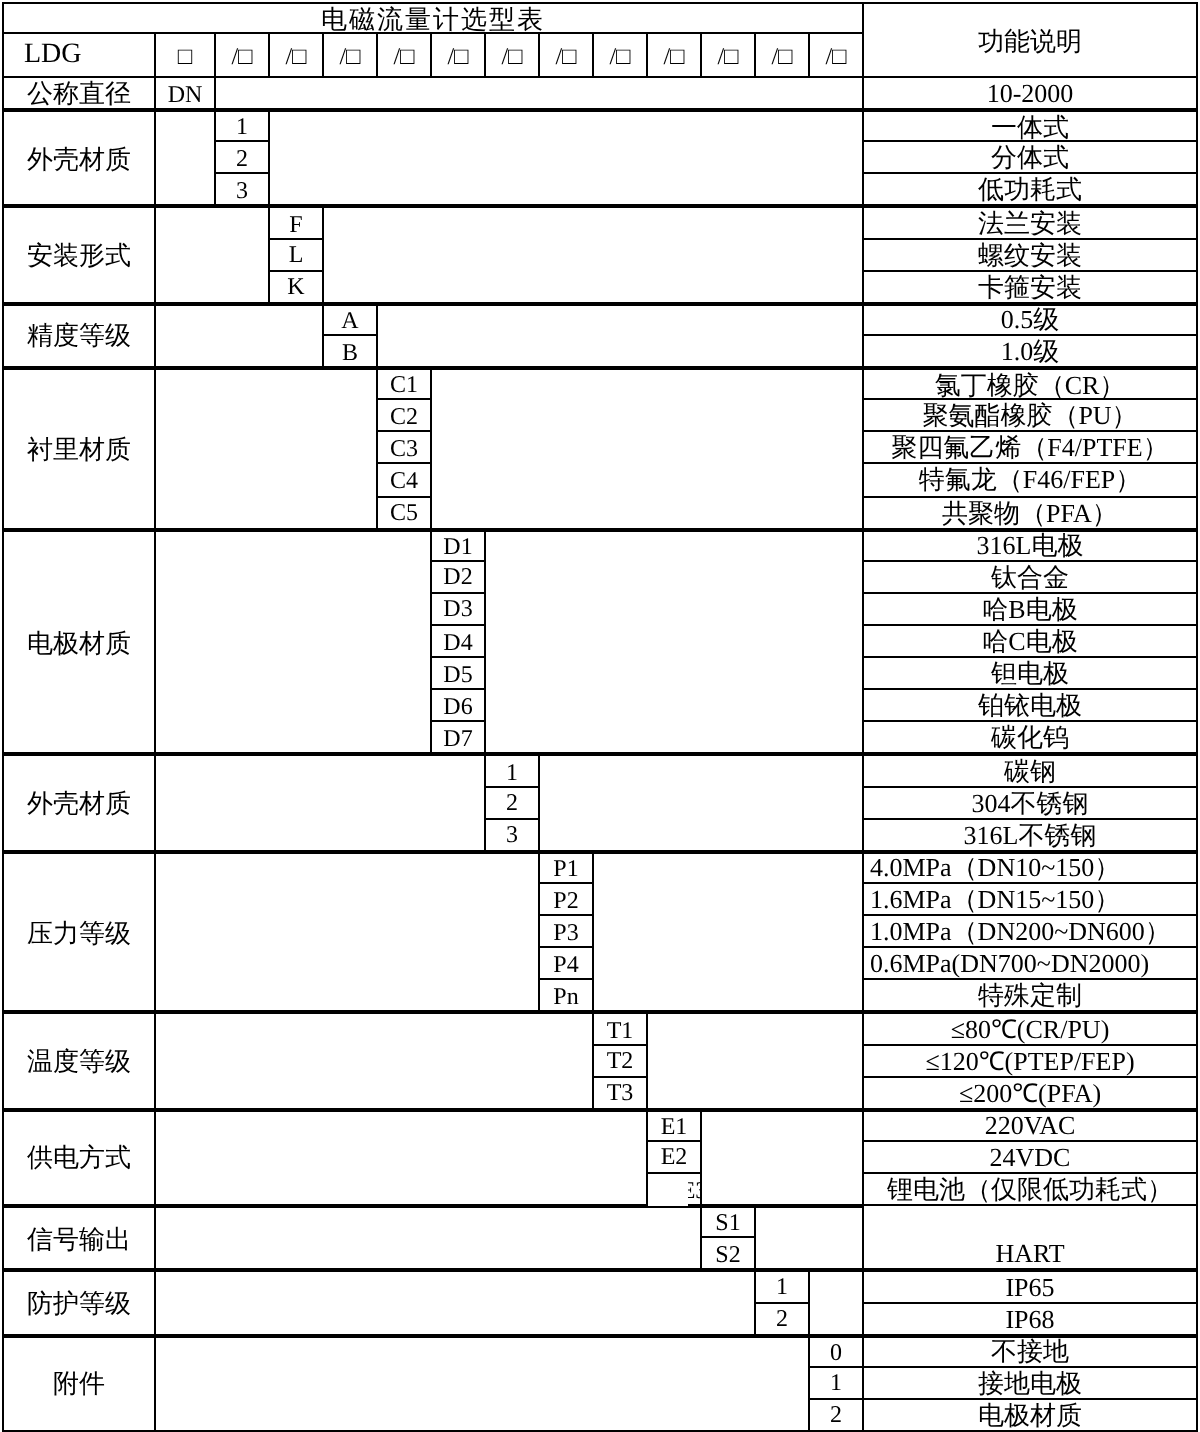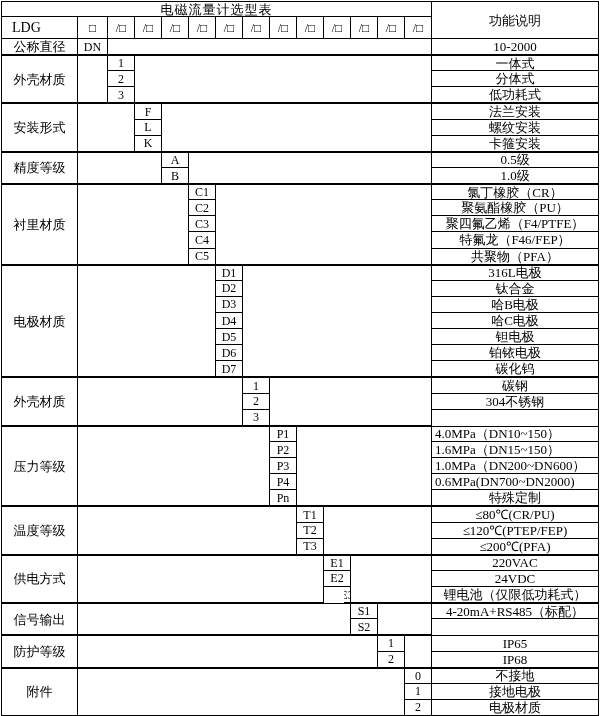--- a/index.html
+++ b/index.html
@@ -107,20 +107,21 @@
     <div class="c code" style="grid-area: 23 / 7;">D7</div>
     <div class="c fn nbr" style="grid-area: 23 / 15;">碳化钨</div>
     <div class="c gap gt" style="grid-area: 17 / 8 / span 7 / span 7;"></div>
     <div class="c label gt" style="grid-area: 24 / 1 / span 3;">外壳材质</div>
     <div class="c gap gt" style="grid-area: 24 / 2 / span 3 / span 6;"></div>
     <div class="c code gt" style="grid-area: 24 / 8;">1</div>
     <div class="c fn nbr gt" style="grid-area: 24 / 15;">碳钢</div>
     <div class="c code" style="grid-area: 25 / 8;">2</div>
     <div class="c fn nbr" style="grid-area: 25 / 15;">304不锈钢</div>
     <div class="c code" style="grid-area: 26 / 8;">3</div>
+    <div class="c fn nbr" style="grid-area: 26 / 15;">316L不锈钢</div>
     <div class="c gap gt" style="grid-area: 24 / 9 / span 3 / span 6;"></div>
     <div class="c label gt" style="grid-area: 27 / 1 / span 5;">压力等级</div>
     <div class="c gap gt" style="grid-area: 27 / 2 / span 5 / span 7;"></div>
     <div class="c code gt" style="grid-area: 27 / 9;">P1</div>
     <div class="c fn nbr gt left" style="grid-area: 27 / 15;">4.0MPa（DN10~150）</div>
     <div class="c code" style="grid-area: 28 / 9;">P2</div>
     <div class="c fn nbr left" style="grid-area: 28 / 15;">1.6MPa（DN15~150）</div>
     <div class="c code" style="grid-area: 29 / 9;">P3</div>
     <div class="c fn nbr left" style="grid-area: 29 / 15;">1.0MPa（DN200~DN600）</div>
     <div class="c code" style="grid-area: 30 / 9;">P4</div>
@@ -142,22 +143,22 @@
     <div class="c code gt" style="grid-area: 35 / 11;">E1</div>
     <div class="c fn nbr gt" style="grid-area: 35 / 15;">220VAC</div>
     <div class="c code" style="grid-area: 36 / 11;">E2</div>
     <div class="c fn nbr" style="grid-area: 36 / 15;">24VDC</div>
     <div class="c code" style="grid-area: 37 / 11; margin-left: 20px;">E3</div>
     <div class="c fn nbr" style="grid-area: 37 / 15;">锂电池（仅限低功耗式）</div>
     <div class="c gap gt" style="grid-area: 35 / 12 / span 3 / span 3;"></div>
     <div class="c label gt" style="grid-area: 38 / 1 / span 2;">信号输出</div>
     <div class="c gap gt" style="grid-area: 38 / 2 / span 2 / span 10;"></div>
     <div class="c code gt" style="grid-area: 38 / 12;">S1</div>
-    <div class="c fn nbr gt" style="grid-area: 38 / 15;">4-20mA+RS485（标配）</div>
     <div class="c code" style="grid-area: 39 / 12;">S2</div>
+    <div class="c fn nbr" style="grid-area: 39 / 15;">HART</div>
     <div class="c gap gt" style="grid-area: 38 / 13 / span 2 / span 2;"></div>
     <div class="c label gt" style="grid-area: 40 / 1 / span 2;">防护等级</div>
     <div class="c gap gt" style="grid-area: 40 / 2 / span 2 / span 11;"></div>
     <div class="c code gt" style="grid-area: 40 / 13;">1</div>
     <div class="c fn nbr gt" style="grid-area: 40 / 15;">IP65</div>
     <div class="c code" style="grid-area: 41 / 13;">2</div>
     <div class="c fn nbr" style="grid-area: 41 / 15;">IP68</div>
     <div class="c gap gt" style="grid-area: 40 / 14 / span 2 / span 1;"></div>
     <div class="c label gt" style="grid-area: 42 / 1 / span 3;">附件</div>
     <div class="c gap gt" style="grid-area: 42 / 2 / span 3 / span 12;"></div>

